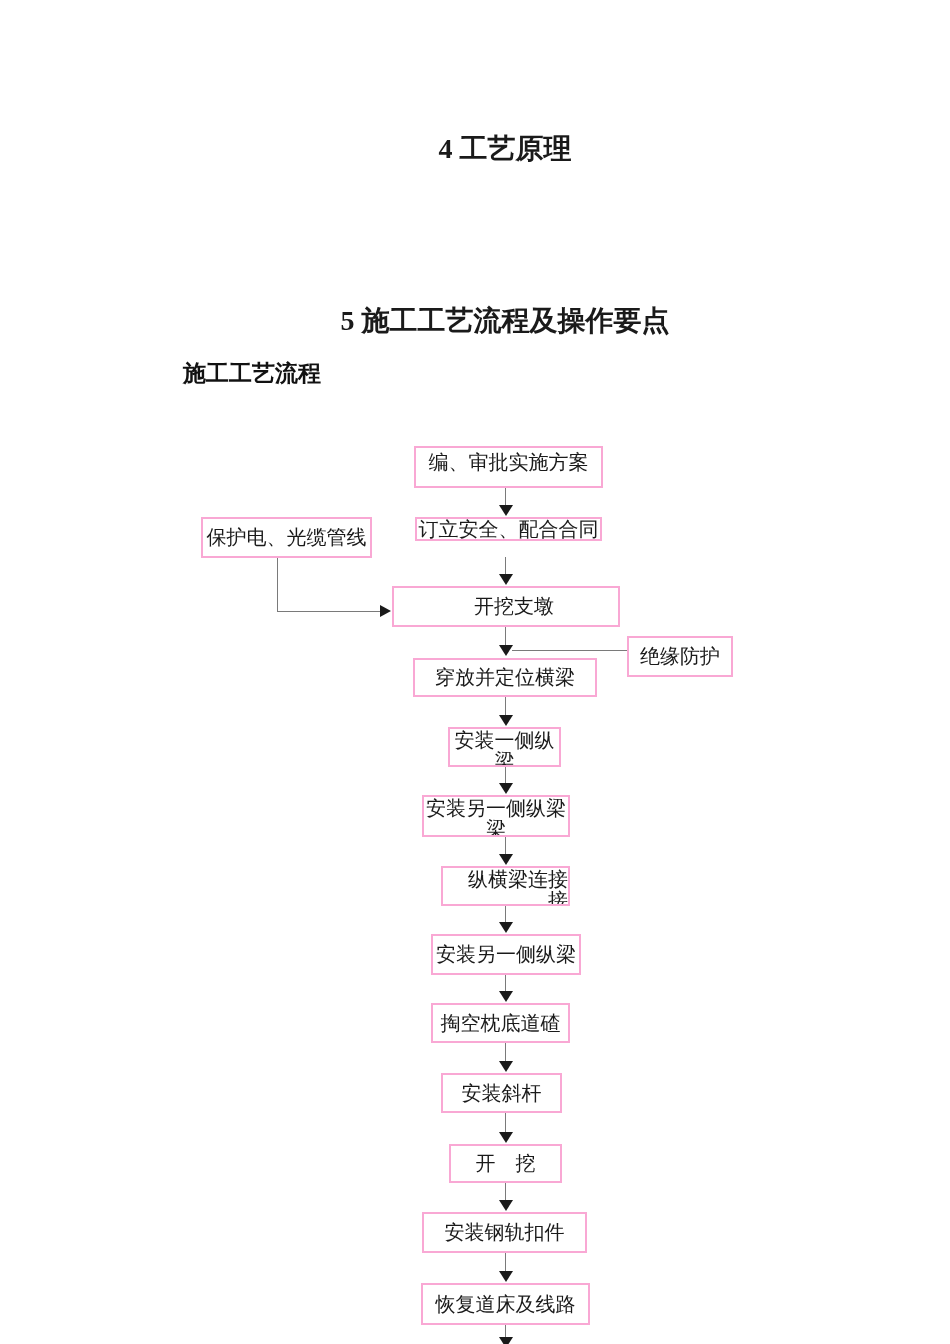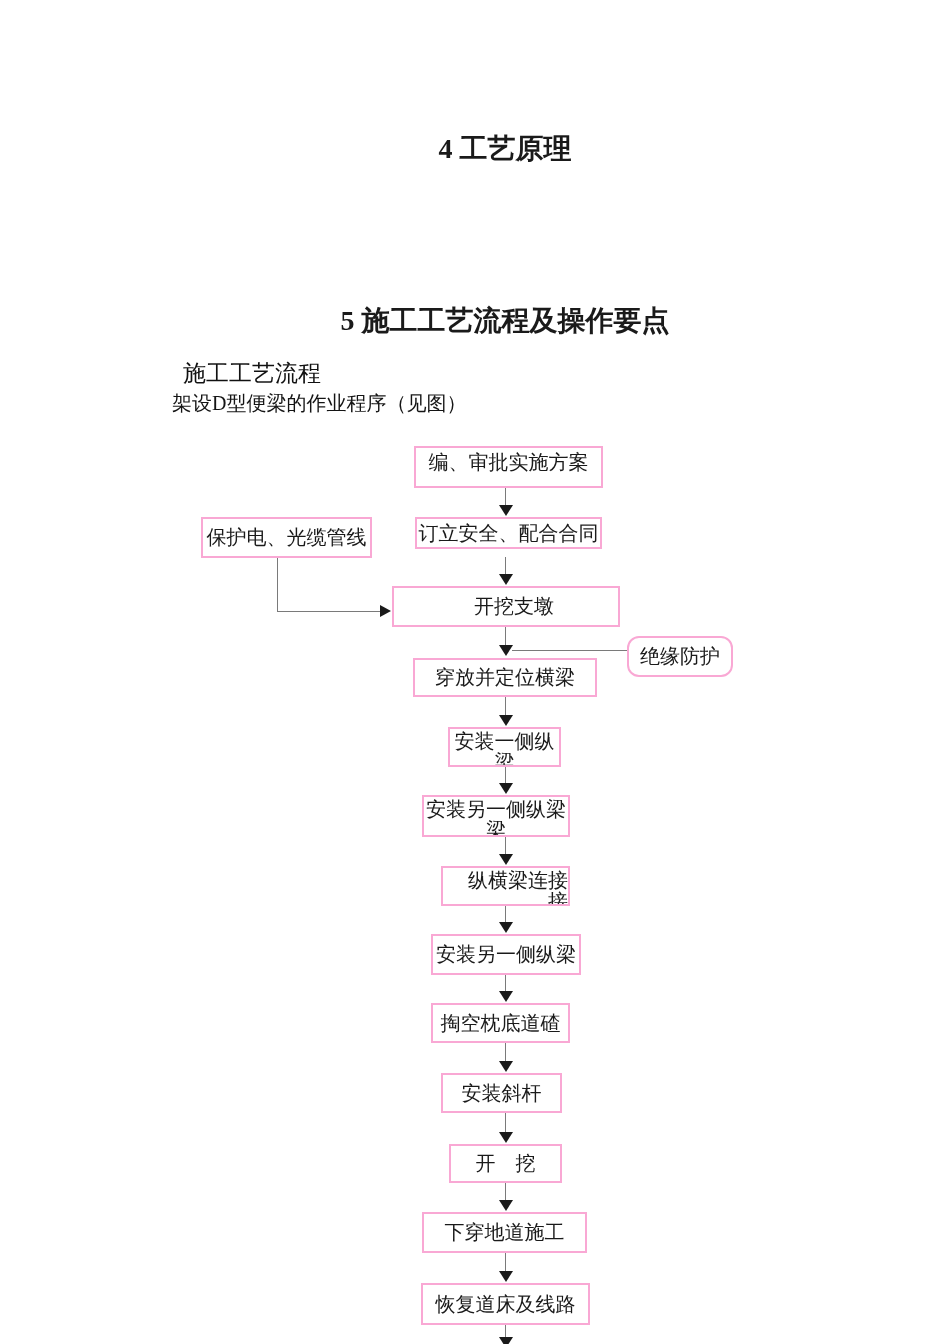--- a/index.html
+++ b/index.html
@@ -19,39 +19,39 @@
     font-family:"Liberation Serif","DejaVu Serif",serif;
   }
   .body-par{
     position:absolute;left:121px;top:186px;width:709px;
     font-size:20px;line-height:33.5px;
     text-align:justify;text-indent:2em;
     color:#141414;
   }
   .sub-head{
     position:absolute;left:183px;top:358px;
-    font-size:23px;font-weight:normal;
+    font-size:23px;font-weight:bold;
     font-family:"Liberation Sans","DejaVu Sans",sans-serif;
     color:#111;
   }
   .caption{
     position:absolute;left:172px;top:390px;
     font-size:20px;color:#141414;
   }
   .box{
     position:absolute;box-sizing:border-box;
     border:2px solid #f9a8d4;background:#fff;
     font-size:20px;color:#1a1a1a;
     text-align:center;overflow:hidden;
     display:flex;align-items:center;justify-content:center;
     line-height:21px;
   }
   .box.top-align{align-items:flex-start;padding-top:4px;}
   .box.two-line{display:block;padding-top:2px;}
-  .box.two-line span{display:block;}
+  .box.two-line span{display:block;font-family:Liberation Mono, monospace;}
   .vline{position:absolute;width:1px;background:#7a7a7a;}
   .hline{position:absolute;height:1px;background:#7a7a7a;}
   .arr-d{
     position:absolute;width:0;height:0;
     border-left:7px solid transparent;
     border-right:7px solid transparent;
     border-top:11px solid #1a1a1a;
   }
   .arr-r{
     position:absolute;width:0;height:0;
@@ -61,39 +61,38 @@
   }
 </style>
 </head>
 <body>
 
 <div class="page">
 
   <div class="h-main" style="top:132px;">4 工艺原理</div>
   <div class="h-main" style="top:304px;">5 施工工艺流程及操作要点</div>
   <div class="sub-head">施工工艺流程</div>
-  <div class="caption">架设D型便梁的作业程序（见图）</div>
 
   <div class="box top-align" style="left:414px;top:446px;width:189px;height:42px;">
     <span>编、审批实施方案</span>
   </div>
 
   <div class="box" style="left:201px;top:517px;width:171px;height:41px;">
     <span>保护电、光缆管线</span>
   </div>
 
-  <div class="box" style="left:415px;top:517px;width:187px;height:32px;">
+  <div class="box" style="left:415px;top:517px;width:187px;height:24px;">
     <span>订立安全、配合合同</span>
   </div>
 
   <div class="box" style="left:392px;top:586px;width:228px;height:41px;padding-left:16px;">
     <span>开挖支墩</span>
   </div>
 
-  <div class="box" style="left:627px;top:636px;width:106px;height:41px;border-radius:12px;">
+  <div class="box" style="left:627px;top:636px;width:106px;height:41px;">
     <span>绝缘防护</span>
   </div>
 
   <div class="box" style="left:413px;top:658px;width:184px;height:39px;">
     <span>穿放并定位横梁</span>
   </div>
 
   <div class="box two-line" style="left:448px;top:727px;width:113px;height:40px;">
     <span>安装一侧纵</span>
     <span>梁</span>
@@ -119,21 +118,21 @@
 
   <div class="box" style="left:441px;top:1073px;width:121px;height:40px;">
     <span>安装斜杆</span>
   </div>
 
   <div class="box" style="left:449px;top:1144px;width:113px;height:39px;text-align:center;">
     <span>开　挖</span>
   </div>
 
   <div class="box" style="left:422px;top:1212px;width:165px;height:41px;">
-    <span>下穿地道施工</span>
+    <span>安装钢轨扣件</span>
   </div>
 
   <div class="box" style="left:421px;top:1283px;width:169px;height:42px;">
     <span>恢复道床及线路</span>
   </div>
 
   <div class="vline" style="left:505px;top:488px;height:18px;"></div>
   <div class="arr-d" style="left:499px;top:505px;"></div>
 
   <div class="vline" style="left:505px;top:557px;height:17px;"></div>

